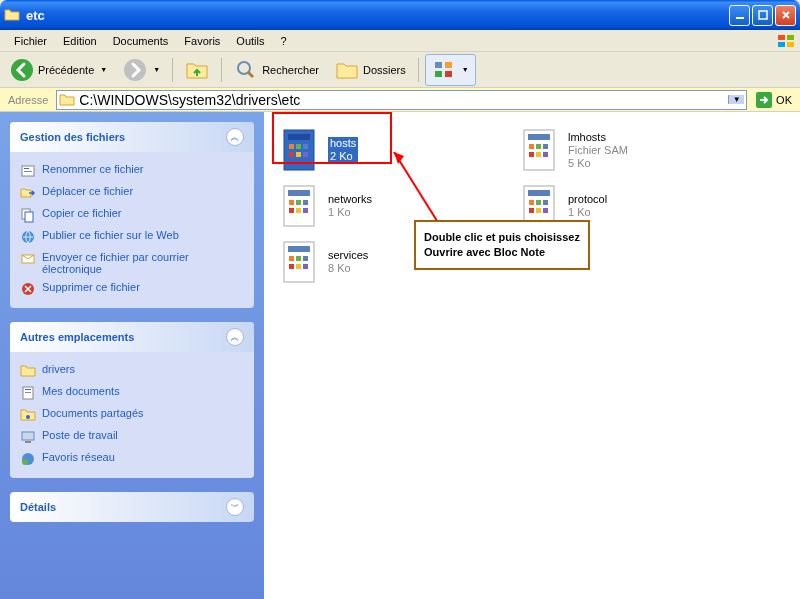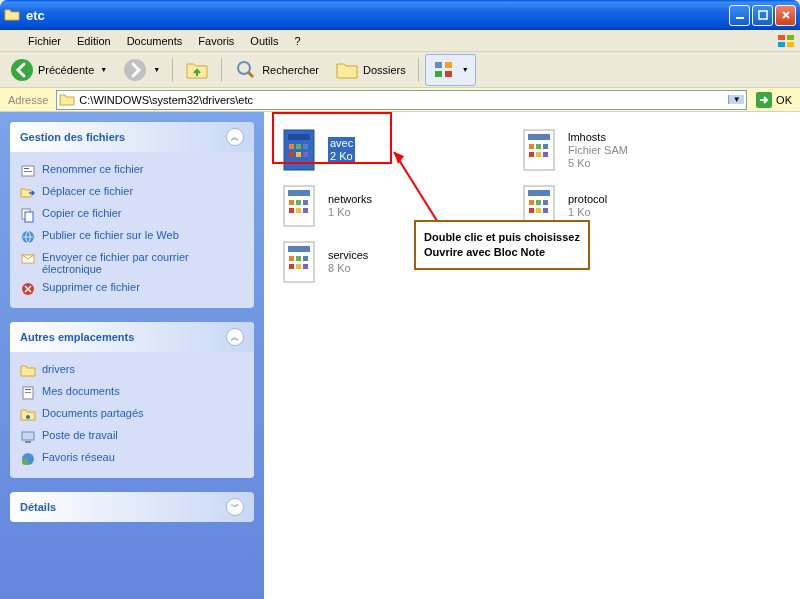--- a/index.html
+++ b/index.html
@@ -6,35 +6,35 @@
 body { background: #ece9d8; width: 800px; height: 599px; overflow: hidden; position: relative; }
 
 .titlebar { height: 30px; background: linear-gradient(to bottom, #0058e0 0%, #3a8cf7 8%, #1665e6 40%, #0050d6 88%, #003cb0 100%); display: flex; align-items: center; padding: 10px 4px; border-radius: 7px 7px 0 0; }
 .titlebar-icon { width: 16px; height: 16px; margin-right: 6px; }
 .titlebar-title { color: #fff; font-weight: bold; flex: 1; font-size: 13px; }
 .titlebar-btns { display: flex; gap: 2px; }
 .titlebar-btn { width: 21px; height: 21px; border-radius: 3px; border: 1px solid #fff; display: flex; align-items: center; justify-content: center; color: #fff; font-weight: bold; font-size: 11px; cursor: pointer; }
 .btn-min, .btn-max { background: linear-gradient(to bottom, #3b8df0, #1060d0); }
 .btn-close { background: linear-gradient(to bottom, #f08060, #d04020); }
 
-.menubar { height: 22px; background: #ece9d8; display: flex; align-items: center; padding: 0 20px; border-bottom: 1px solid #d6d2c2; position: relative; }
+.menubar { height: 22px; background: #ece9d8; display: flex; align-items: center; padding: 0 6px; border-bottom: 1px solid #d6d2c2; position: relative; }
 .menu-item { padding: 3px 8px; cursor: pointer; }
 .winflag { position: absolute; right: 4px; width: 20px; height: 16px; }
 
 .toolbar { height: 36px; background: #ece9d8; display: flex; align-items: center; padding: 0 4px; gap: 4px; border-bottom: 1px solid #d6d2c2; }
 .tb-btn { display: flex; align-items: center; gap: 4px; padding: 3px 6px; border-radius: 3px; cursor: pointer; }
 .tb-icon { width: 24px; height: 24px; display: flex; align-items: center; justify-content: center; }
 .tb-sep { width: 1px; height: 24px; background: #c0bcac; margin: 0 2px; }
 .dropdown-arrow { font-size: 7px; margin-left: 2px; }
 
 .addressbar { height: 24px; background: #fef9c3; display: flex; align-items: center; padding: 2px 4px; gap: 4px; border-bottom: 1px solid #d6d2c2; }
 .addr-label { color: #888; padding: 0 4px; }
 .addr-input { flex: 1; height: 20px; border: 1px solid #7f9db9; background: #fff; display: flex; align-items: center; padding: 0 2px; }
 .addr-folder { width: 16px; height: 14px; margin-right: 4px; }
-.addr-text { flex: 1; border: none; outline: none; font-size: 11px; }
+.addr-text { flex: 1; border: none; outline: none; font-size: 14px; }
 .addr-drop { width: 16px; background: #c7d4ef; border-left: 1px solid #7f9db9; text-align: center; cursor: pointer; font-size: 8px; }
 .go-btn { display: flex; align-items: center; gap: 3px; cursor: pointer; padding: 2px 4px; }
 .go-icon { width: 18px; height: 18px; }
 
 .content { display: flex; height: calc(599px - 30px - 22px - 36px - 24px); }
 
 .sidebar { width: 264px; background: linear-gradient(to bottom, #7aa3e8 0%, #6487dc 100%); padding: 10px; overflow-y: auto; }
 .panel { background: #d6dff7; border-radius: 4px; margin-bottom: 14px; overflow: hidden; }
 .panel-header { background: linear-gradient(to right, #fff, #c7d7f4); padding: 6px 10px; display: flex; justify-content: space-between; align-items: center; cursor: pointer; }
 .panel-title { color: #215dc6; font-weight: bold; font-size: 11px; }
@@ -325,21 +325,21 @@
               <rect x="8" y="6" width="22" height="6" fill="#214a9c"></rect>
               <rect x="9" y="16" width="5" height="5" fill="#f08030"></rect>
               <rect x="16" y="16" width="5" height="5" fill="#6ab04a"></rect>
               <rect x="23" y="16" width="5" height="5" fill="#5a7fbd"></rect>
               <rect x="9" y="24" width="5" height="5" fill="#d04030"></rect>
               <rect x="16" y="24" width="5" height="5" fill="#f0c030"></rect>
               <rect x="23" y="24" width="5" height="5" fill="#8060c0"></rect>
             </svg>
           </div>
           <div class="file-info">
-            <div class="file-name selected">avec</div>
+            <div class="file-name selected">hosts</div>
             <div class="file-meta selected" style="background:#316ac5;color:#fff;padding:0 2px;">2 Ko</div>
           </div>
         </div>
         <div class="file-item">
           <div class="file-icon">
             <svg viewBox="0 0 40 44">
               <rect x="4" y="2" width="30" height="40" fill="#fff" stroke="#aaa"></rect>
               <rect x="8" y="6" width="22" height="6" fill="#5a7fbd"></rect>
               <rect x="9" y="16" width="5" height="5" fill="#f08030"></rect>
               <rect x="16" y="16" width="5" height="5" fill="#6ab04a"></rect>

